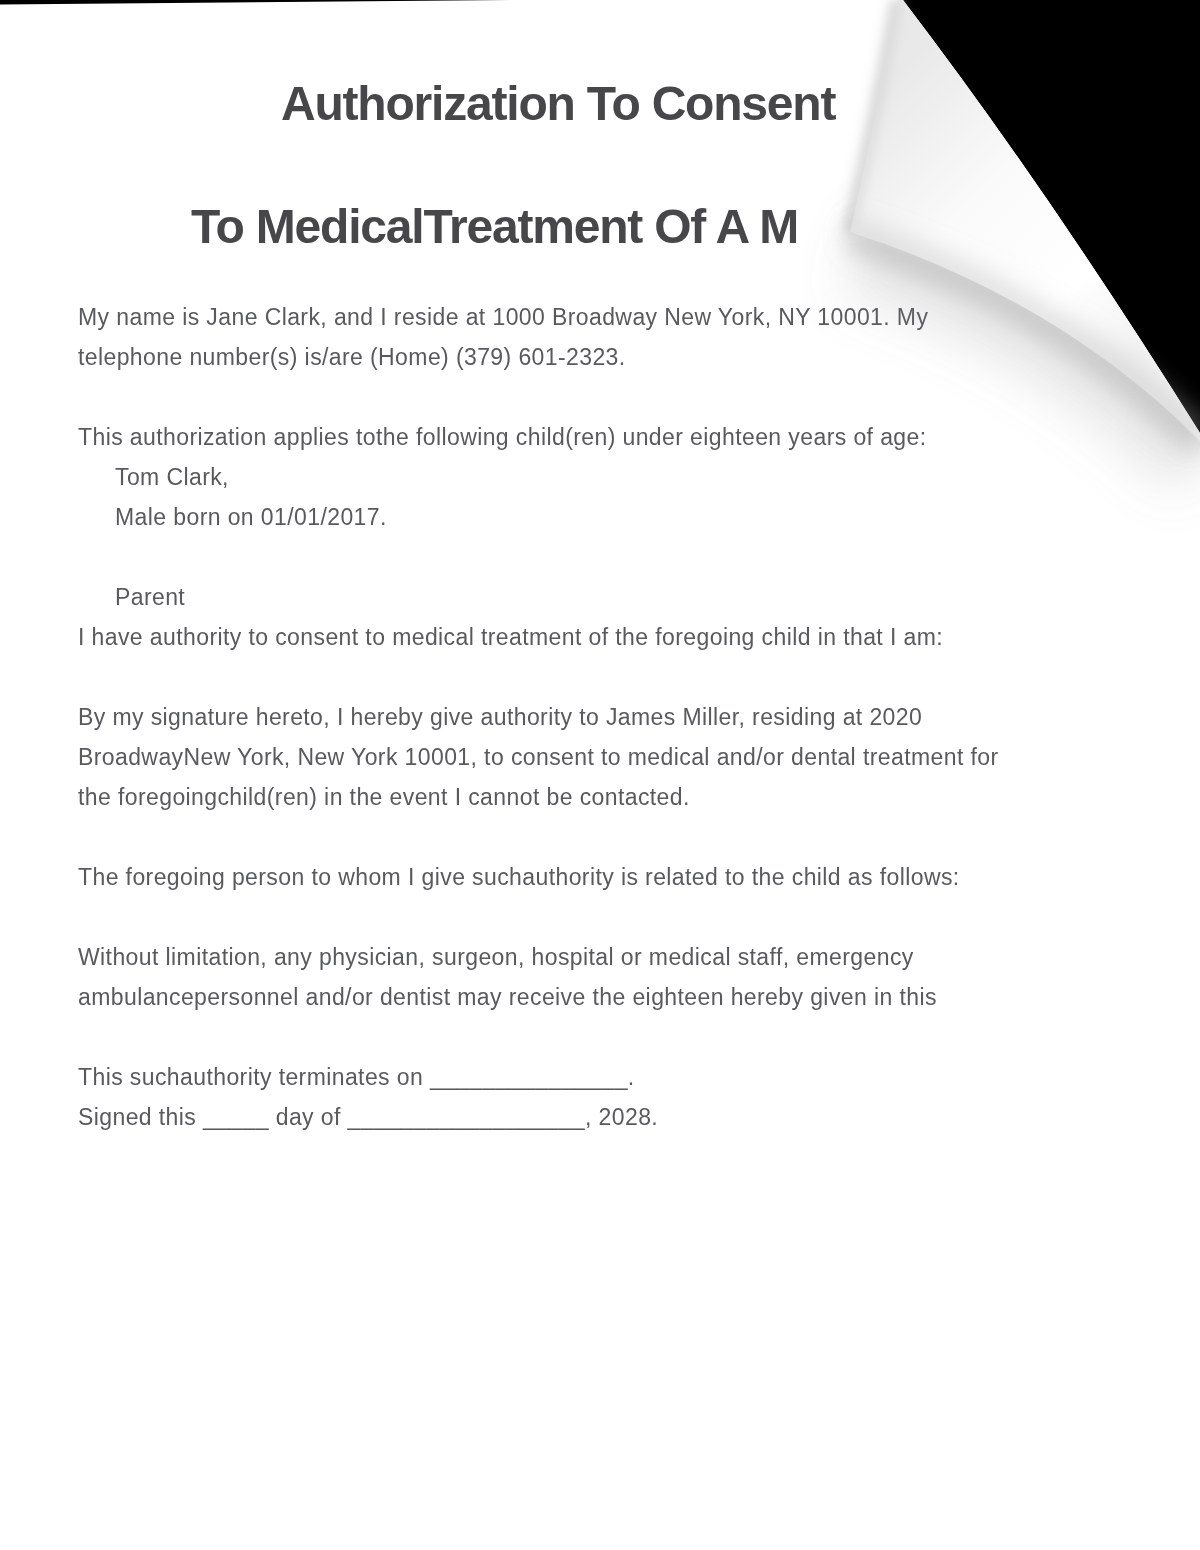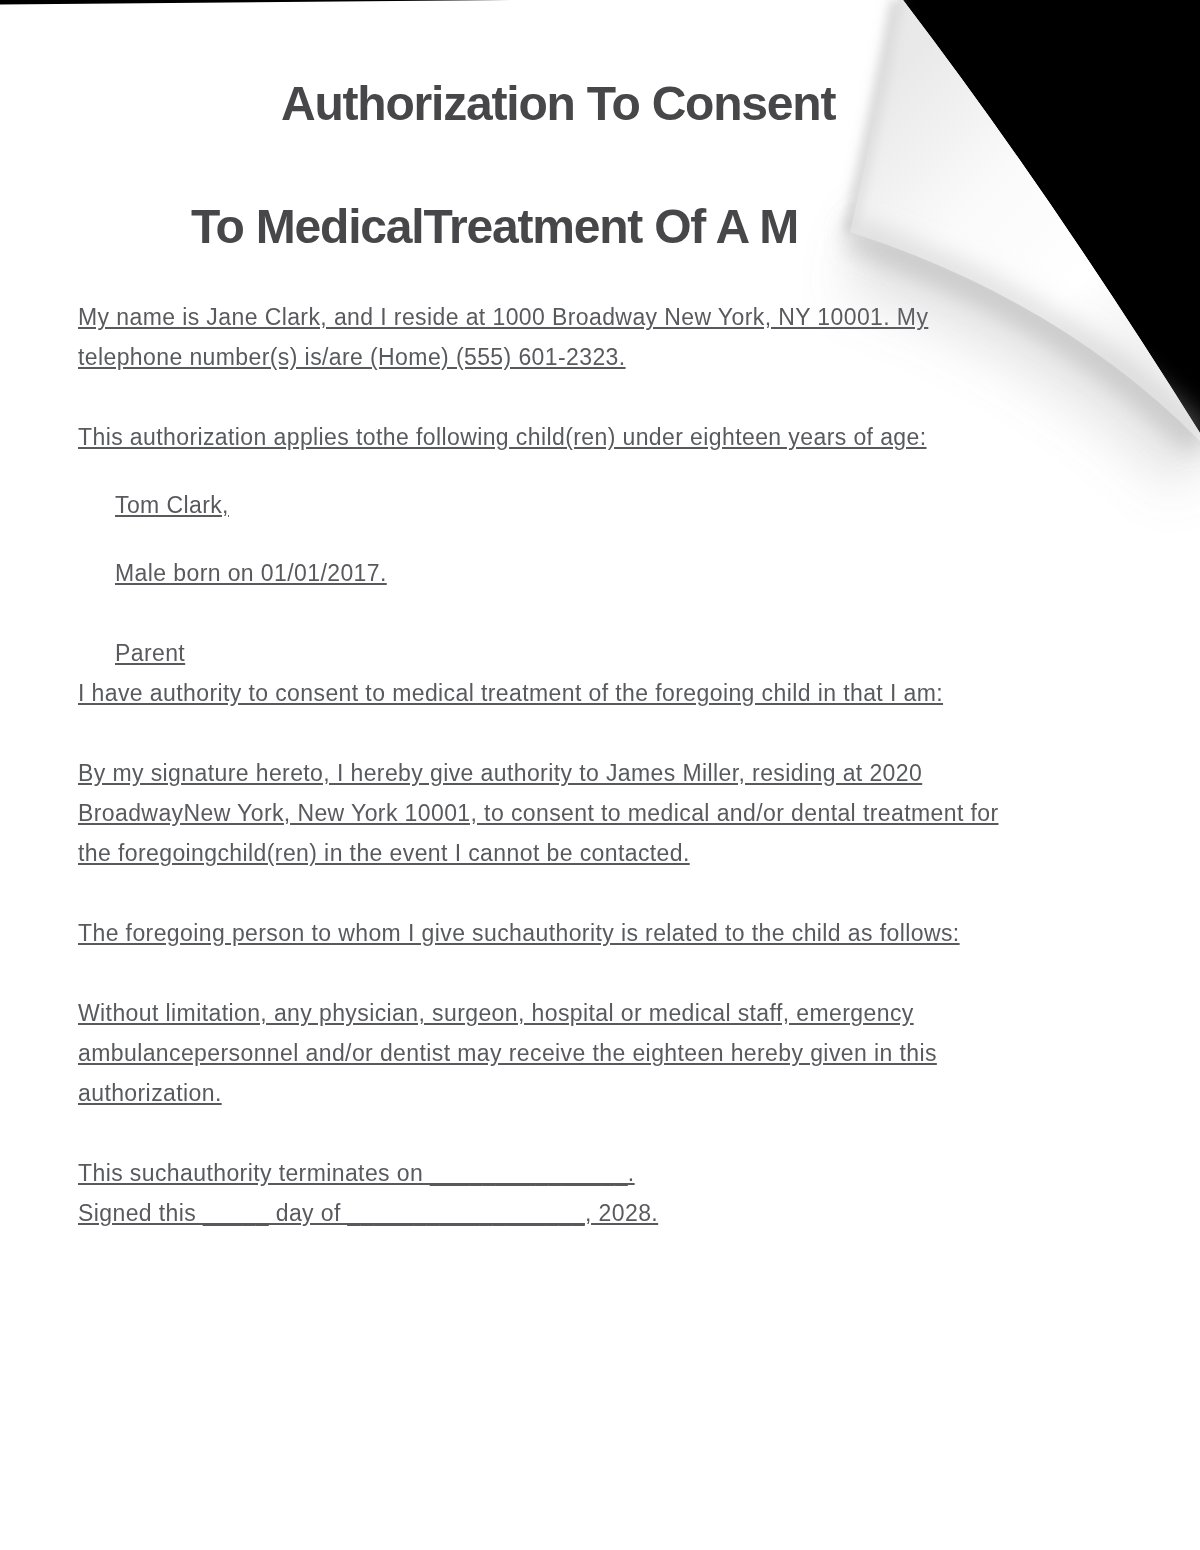--- a/index.html
+++ b/index.html
@@ -40,43 +40,42 @@
     color: #595a5d;
   }
   .para { margin: 0; }
   .para + .para { margin-top: 40px; }
   .line {
     height: 40px;
     line-height: 40px;
     font-size: 23px;
     letter-spacing: 0.4px;
     white-space: nowrap;
-    text-decoration: underline;
   }
-  .line.indent { padding-left: 37px; margin-top: 28px; }
+  .line.indent { padding-left: 37px; }
   .curl-overlay {
     position: absolute;
     inset: 0;
     pointer-events: none;
   }
 </style>
 </head>
 <body>
 
 <div class="stage">
   <div class="paper">
 
     <h1 class="title-line l1">Authorization To Consent</h1>
     <h1 class="title-line l2">To MedicalTreatment Of A M</h1>
 
     <div class="doc-body">
 
       <div class="para">
         <div class="line">My name is Jane Clark, and I reside at 1000 Broadway New York, NY 10001. My</div>
-        <div class="line">telephone number(s) is/are (Home) (555) 601-2323.</div>
+        <div class="line">telephone number(s) is/are (Home) (379) 601-2323.</div>
       </div>
 
       <div class="para">
         <div class="line">This authorization applies tothe following child(ren) under eighteen years of age:</div>
         <div class="line indent">Tom Clark,</div>
         <div class="line indent">Male born on 01/01/2017.</div>
       </div>
 
       <div class="para">
         <div class="line indent">Parent</div>
@@ -89,21 +88,20 @@
         <div class="line">the foregoingchild(ren) in the event I cannot be contacted.</div>
       </div>
 
       <div class="para">
         <div class="line">The foregoing person to whom I give suchauthority is related to the child as follows:</div>
       </div>
 
       <div class="para">
         <div class="line">Without limitation, any physician, surgeon, hospital or medical staff, emergency</div>
         <div class="line">ambulancepersonnel and/or dentist may receive the eighteen hereby given in this</div>
-        <div class="line">authorization.</div>
       </div>
 
       <div class="para">
         <div class="line">This suchauthority terminates on _______________.</div>
         <div class="line">Signed this _____ day of __________________, 2028.</div>
       </div>
 
     </div>
   </div>
 

